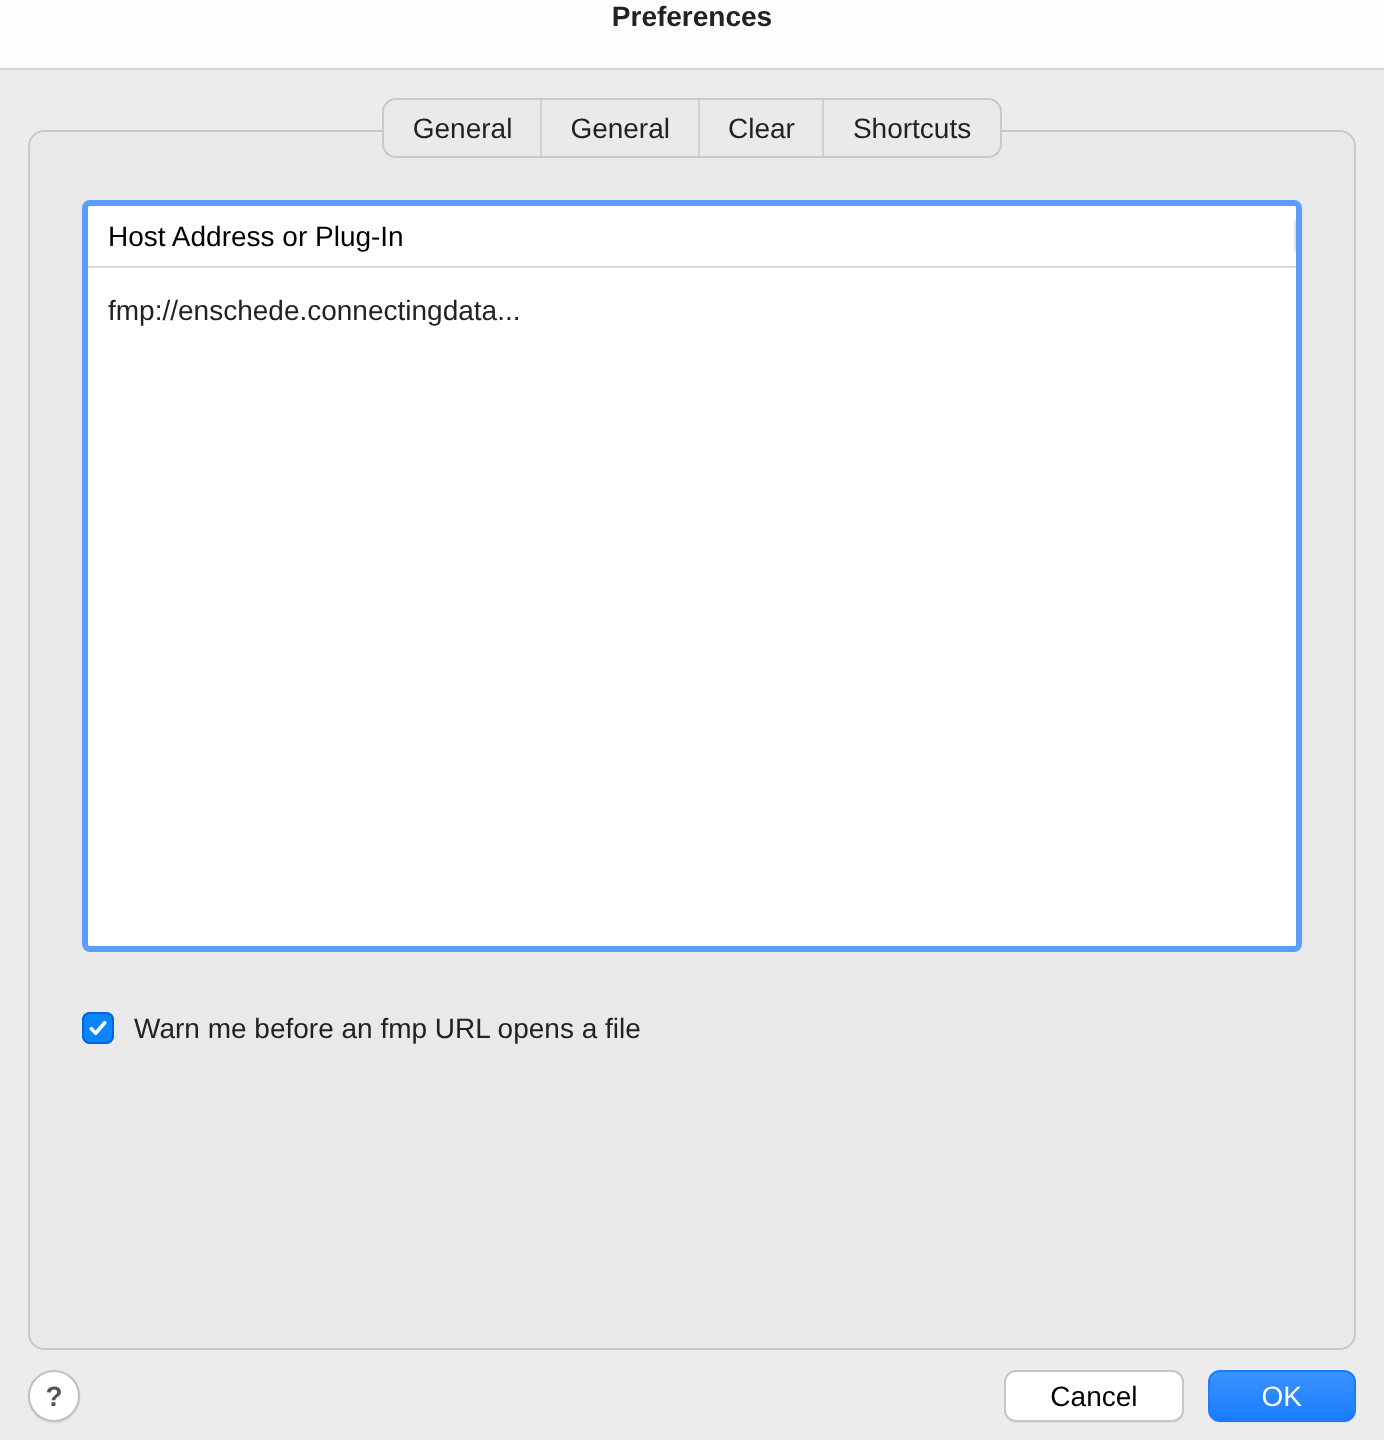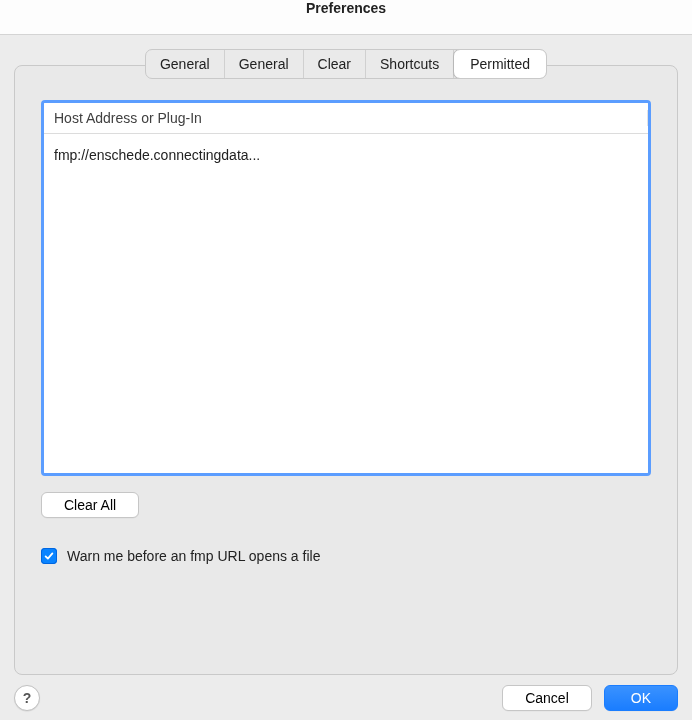--- a/index.html
+++ b/index.html
@@ -95,21 +95,21 @@
   .thead{
     display:flex;
     height:30px;
     align-items:center;
     border-bottom:1px solid #dcdcdc;
     background:#fff;
     font-size:14px;
   }
   .th{
     padding:0 10px;
-    color:#404040;
+    color:#000000;
     box-sizing:border-box;
     overflow:hidden;text-overflow:ellipsis;white-space:nowrap;
   }
   .th:first-child{width:240px;border-right:1px solid #e3e3e3;}
   .th:last-child{flex:1;}
   .tbody{height:calc(100% - 30px);overflow:auto;background:#fff;}
   .trow{display:flex;height:28px;align-items:center;font-size:14px;}
   .td{padding:0 10px;box-sizing:border-box;overflow:hidden;text-overflow:ellipsis;white-space:nowrap;}
   .td:first-child{width:240px;margin-top:14px;}
   .td:last-child{flex:1;}
@@ -170,43 +170,35 @@
       </div>
     <div class="tab">
         <span>General</span>
       </div>
     <div class="tab">
         <span>Clear</span>
       </div>
     <div class="tab">
         <span>Shortcuts</span>
       </div>
-    <div class="tab active">
-        <span>Permitted</span>
-      </div>
   </div>
 
   <div class="panel">
 
     <div class="table-frame">
       <div class="thead">
         <div class="th">Host Address or Plug-In</div>
       </div>
       <div class="tbody">
         <div class="trow">
           <div class="td">fmp://enschede.connectingdata...</div>
         </div>
       </div>
     </div>
 
-    <div class="clear-wrap">
-      <button class="btn">
-        <span>Clear All</span>
-      </button>
-    </div>
 
     <div class="check-row">
       <span class="checkbox">
         <svg viewBox="0 0 16 16">
             <path d="M3.5 8.5l3 3 6-7"></path>
           </svg>
       </span>
       <span>Warn me before an fmp URL opens a file</span>
     </div>
 

